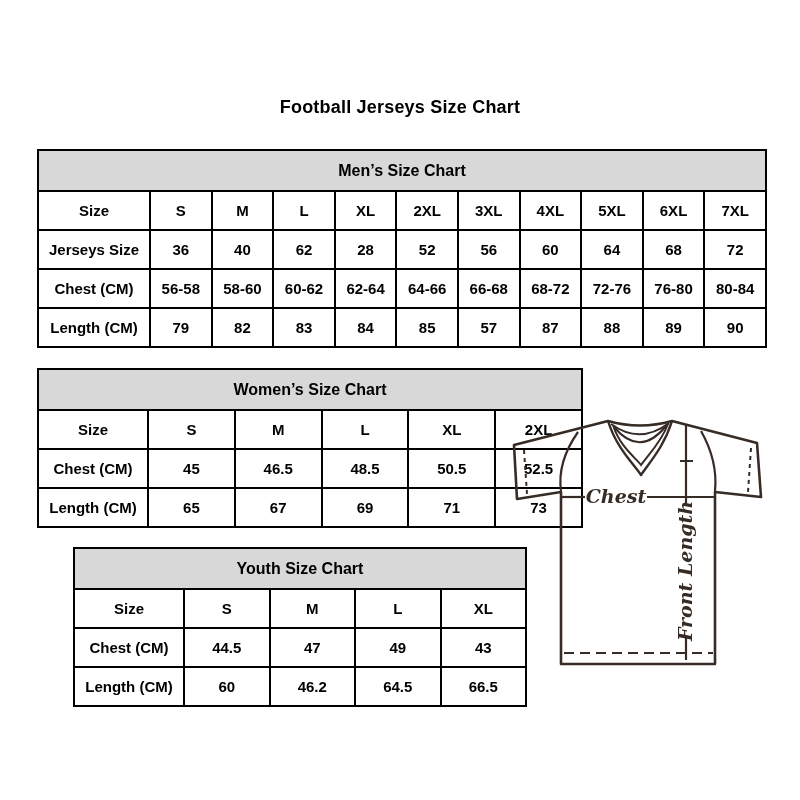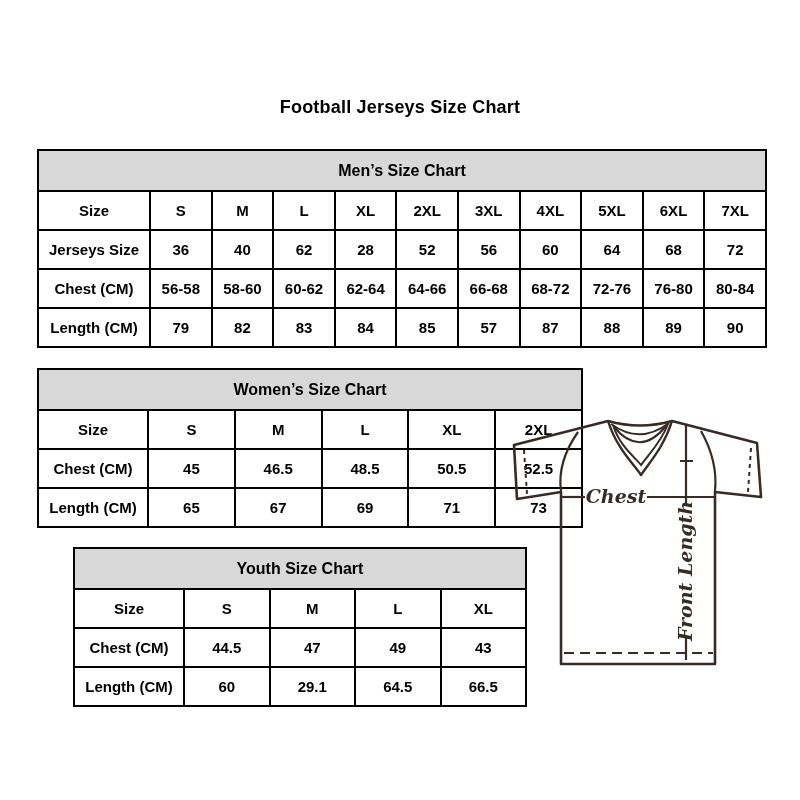--- a/index.html
+++ b/index.html
@@ -180,21 +180,21 @@
           <tr>
             <td>Chest (CM)</td>
             <td>44.5</td>
             <td>47</td>
             <td>49</td>
             <td>43</td>
           </tr>
           <tr>
             <td>Length (CM)</td>
             <td>60</td>
-            <td>29.1</td>
+            <td>46.2</td>
             <td>64.5</td>
             <td>66.5</td>
           </tr>
         </tbody>
       </table>
     </div>
 
   <svg class="jersey-diagram" viewBox="500 405 280 270" xmlns="http://www.w3.org/2000/svg">
 
     <path fill="#ffffff" stroke-width="2.6" stroke-linejoin="round" stroke-linecap="round" d="M 608,421 L 514,445 L 517,499 L 561,492 L 561,664 L 715,664 L 715,492

